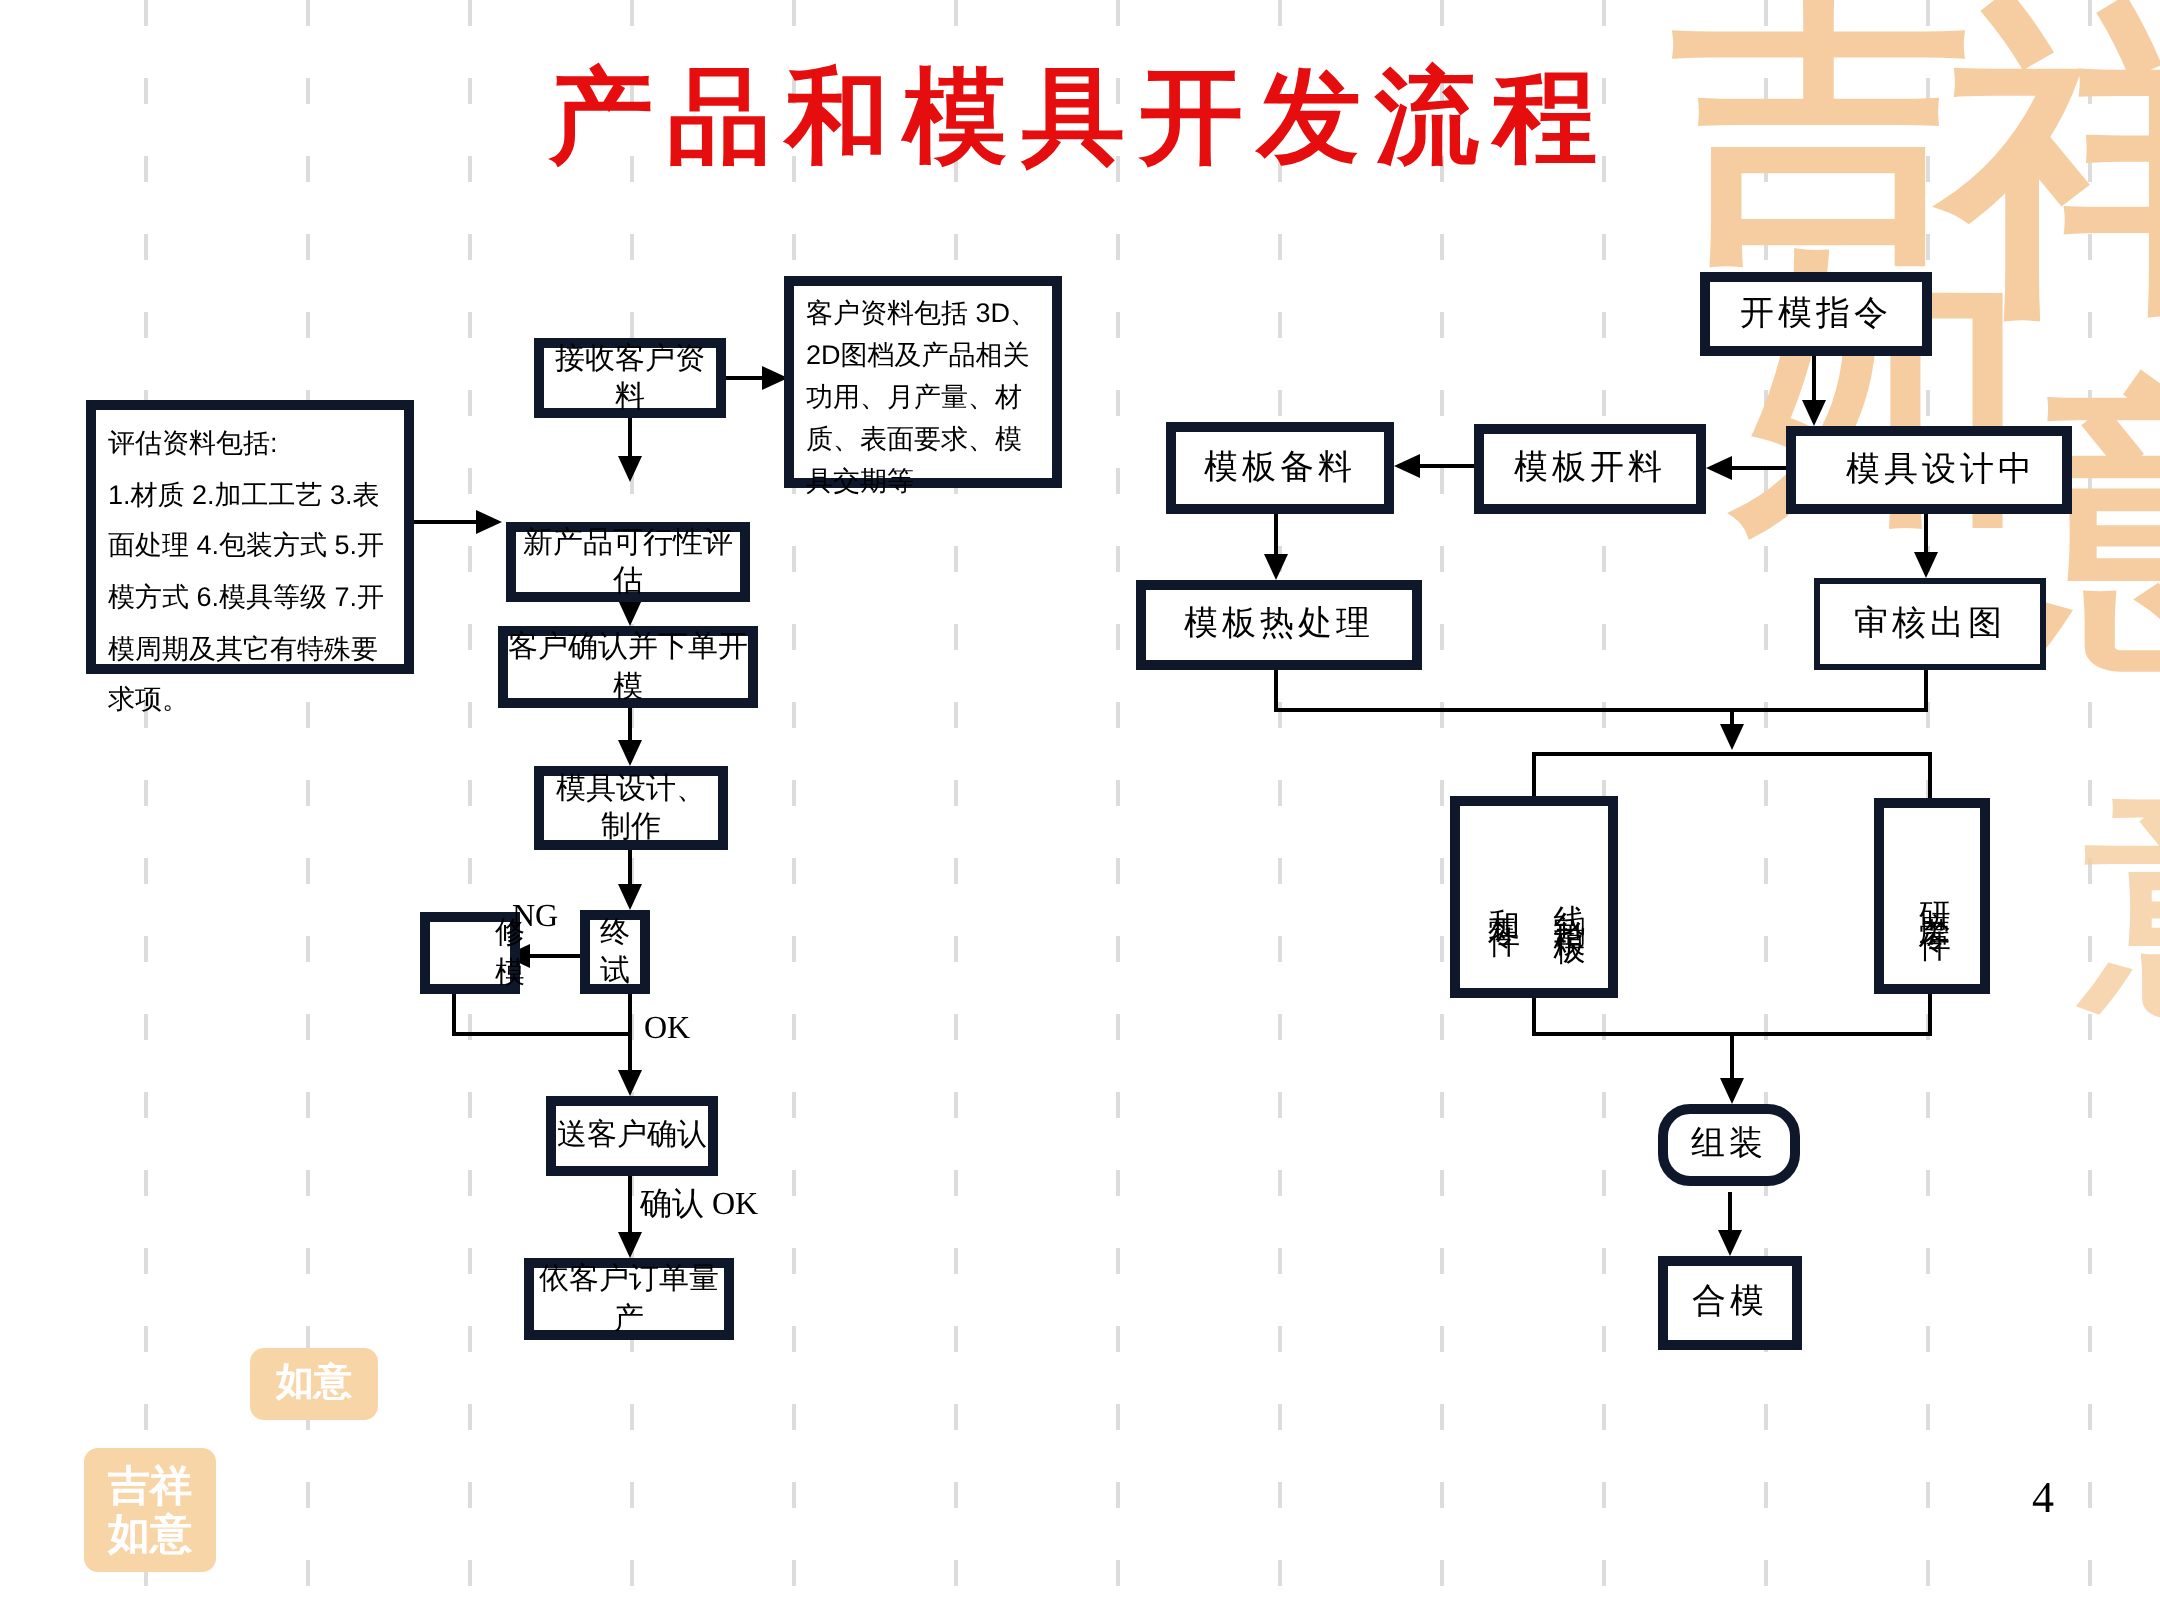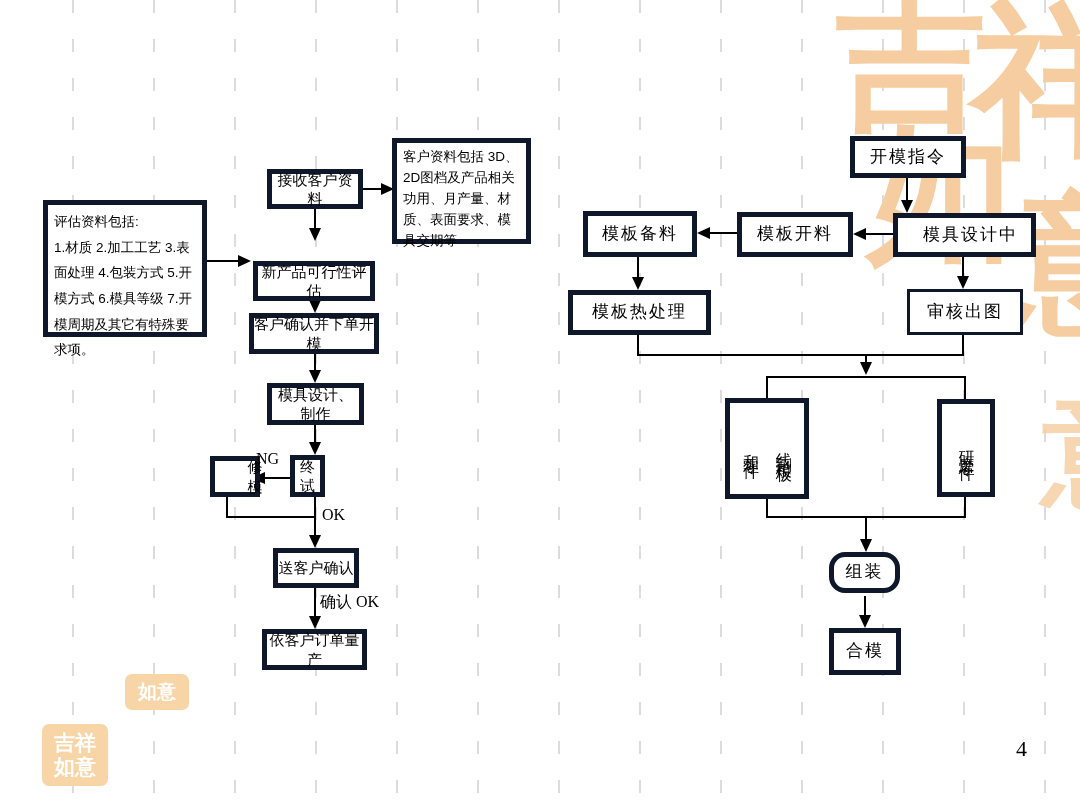--- a/index.html
+++ b/index.html
@@ -54,20 +54,21 @@
   <span class="wm" style="left:836px;top:-14px;font-size:150px;">吉</span>
   <span class="wm" style="left:972px;top:-4px;font-size:166px;">祥</span>
   <span class="wm" style="left:866px;top:118px;font-size:148px;">如</span>
   <span class="wm" style="left:1006px;top:186px;font-size:150px;">意</span>
   <span class="wm" style="left:1042px;top:390px;font-size:120px;opacity:.8;">意</span>
 
   <div class="seal" style="left:125px;top:674px;width:64px;height:36px;font-size:19px;">如意</div>
   <div class="seal" style="left:42px;top:724px;width:66px;height:62px;font-size:21px;">吉祥
 如意</div>
 
+  <div id="title">产品和模具开发流程</div>
 
   <div>
     <div class="box" style="left:267px;top:169px;width:96px;height:40px;">接收客户资料</div>
     <div class="box note" style="left:392px;top:138px;width:139px;height:106px;line-height:1.55;">客户资料包括 3D、2D图档及产品相关功用、月产量、材质、表面要求、模具交期等</div>
     <div class="box note" style="left:43px;top:200px;width:164px;height:137px;line-height:1.9;">评估资料包括:
 1.材质 2.加工工艺 3.表面处理 4.包装方式 5.开模方式 6.模具等级 7.开模周期及其它有特殊要求项。</div>
     <div class="box" style="left:253px;top:241px;width:122px;height:40px;margin-top:20px;">新产品可行性评估</div>
     <div class="box" style="left:249px;top:313px;width:130px;height:41px;">客户确认并下单开模</div>
     <div class="box" style="left:267px;top:383px;width:97px;height:42px;">模具设计、制作</div>
     <div class="box" style="left:210px;top:456px;width:41px;height:41px;padding-left:40px;">修模</div>

